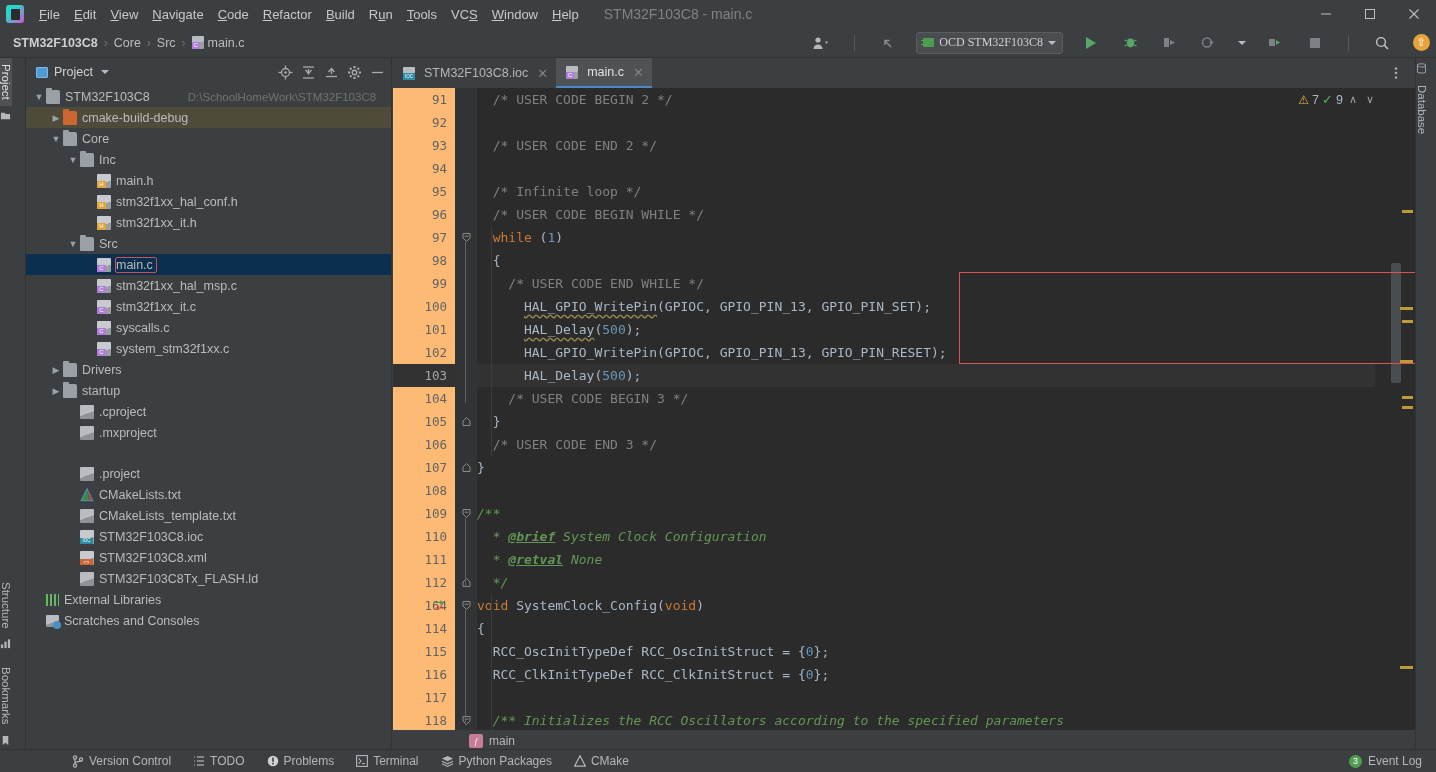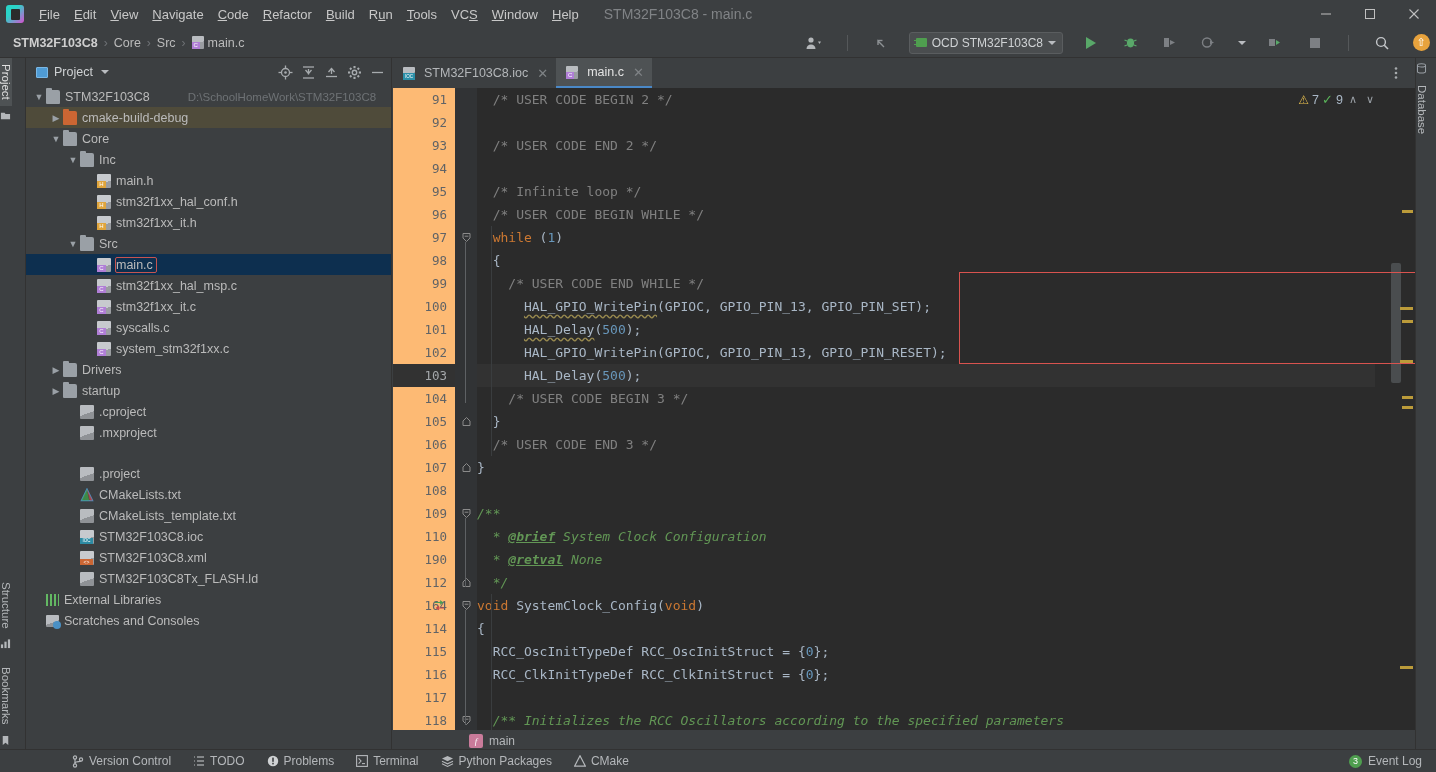--- a/index.html
+++ b/index.html
@@ -61,21 +61,21 @@
     background: linear-gradient(160deg,#b9bcc0 0 55%, #9a9da1 55% 100%);
     border-radius:1px;
   }
   .cfile::after{
     content:"C";position:absolute;left:0;bottom:0;width:8px;height:7px;
     background:#b07ed6;color:#fff;font-size:6px;line-height:7px;text-align:center;
     font-family:"Liberation Sans",sans-serif;
   }
   .cfile.ioc::after{content:"IOC";background:#2b8fa8;font-size:4.5px;width:12px;}
 
-  .nav-right { position:absolute; right: 4px; display:flex; align-items:center; gap:17px; }
+  .nav-right { position:absolute; right: 4px; display:flex; align-items:center; gap:17px;font-family:Liberation Serif, serif; }
   .nav-ico {
     width:22px;height:22px;display:flex;align-items:center;justify-content:center;
     color:#9aa0a6;
   }
   .nav-sep{width:1px;height:16px;background:#55585a;margin:0 5px;}
   .runcfg {
     display:flex;align-items:center;height:22px;background:#4a4d4f;border-radius:3px;
     padding: 0 6px; gap:5px; border:1px solid #5a5d5f;
   }
   .chip-mcu{
@@ -661,21 +661,21 @@
           <div class="ln">101</div>
           <div class="ln">102</div>
           <div class="ln cur-line" style="color: rgb(164, 167, 170);">103</div>
           <div class="ln">104</div>
           <div class="ln">105</div>
           <div class="ln">106</div>
           <div class="ln">107</div>
           <div class="ln">108</div>
           <div class="ln">109</div>
           <div class="ln">110</div>
-          <div class="ln">190</div>
+          <div class="ln">111</div>
           <div class="ln">112</div>
           <div class="ln">164</div>
           <div class="ln">114</div>
           <div class="ln">115</div>
           <div class="ln">116</div>
           <div class="ln">117</div>
           <div class="ln">118</div>
         </div>
       <div class="fold" id="fold">
           <div class="fm" style="top: 144px;">

